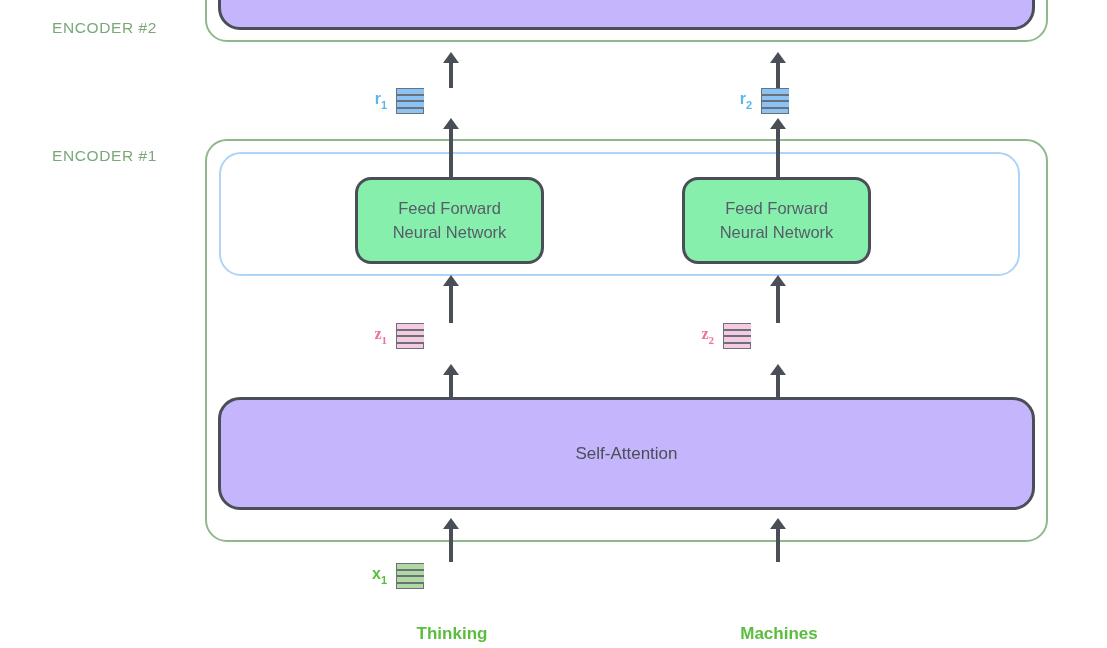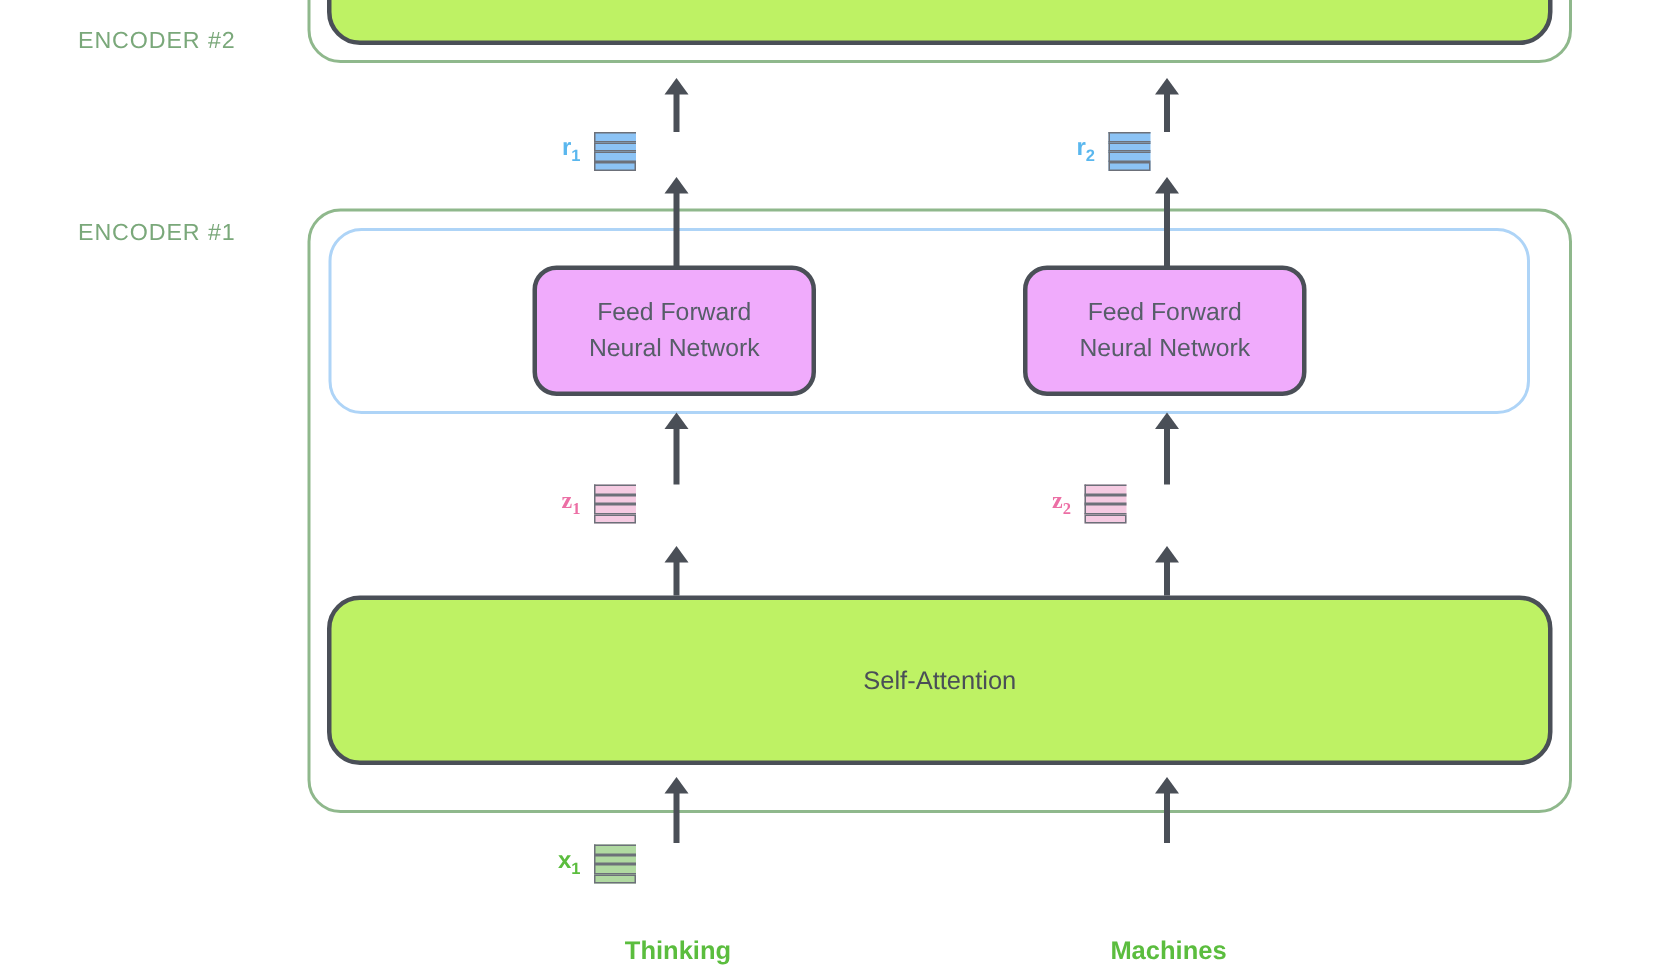--- a/index.html
+++ b/index.html
@@ -46,21 +46,21 @@
     letter-spacing: 0.6px;
     white-space: nowrap;
     font-family: "Liberation Sans", sans-serif;
   }
   #encoder2-label { left: 52px; top: 19px; }
   #encoder1-label { left: 52px; top: 147px; text-align: right; }
 
   
   .attention-box {
     position: absolute;
-    background: #bef264;
+    background: #c4b5fd;
     border: 3px solid #4a4f57;
     border-radius: 22px;
     box-sizing: border-box;
     display: flex;
     align-items: center;
     justify-content: center;
     color: #4a4f57;
     font-size: 17px;
   }
   #self-attention-1 {
@@ -84,21 +84,21 @@
     width: 801px;
     height: 124px;
     border: 2.5px solid #aed4f7;
     border-radius: 22px;
     box-sizing: border-box;
   }
 
   
   .ffn-box {
     position: absolute;
-    background: #f0abfc;
+    background: #86efac;
     border: 3px solid #4a4f57;
     border-radius: 16px;
     box-sizing: border-box;
     display: flex;
     flex-direction: column;
     align-items: center;
     justify-content: center;
     color: #565d68;
     font-size: 16.5px;
     line-height: 1.42;
@@ -140,21 +140,21 @@
 
   .v-blue  .cell { background: #8cc3f5; }
   .v-pink  .cell { background: #f5cbe2; }
   .v-green .cell { background: #b0d9a1; }
 
   .lbl-blue  { color: #5ab7ee; }
   .lbl-pink  { color: #ec6fa5; font-family: Liberation Serif, serif; }
   .lbl-green { color: #5bbd3e; }
 
   #vec-r1 { left: 396px; top: 88px; }
-  #vec-r2 { left: 739px; top: 88px; }
+  #vec-r2 { left: 761px; top: 88px; }
   #vec-z1 { left: 396px; top: 323px; }
   #vec-z2 { left: 723px; top: 323px; }
   #vec-x1 { left: 396px; top: 563px; }
   #vec-x2 { left: 723px; top: 563px; }
 
   
   .word-label {
     position: absolute;
     color: #5bbd3e;
     font-size: 17px;

